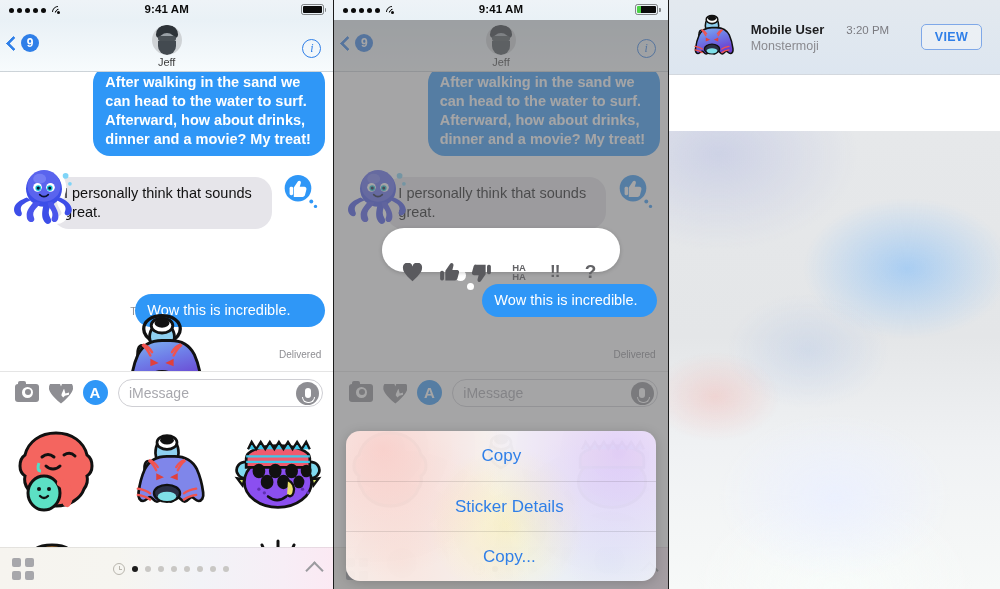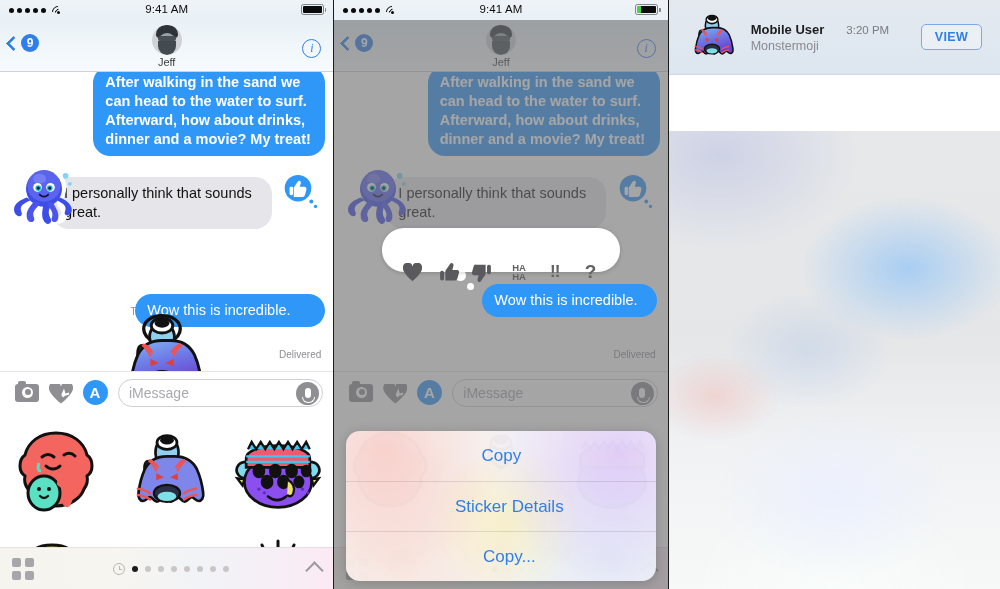--- a/index.html
+++ b/index.html
@@ -12,21 +12,21 @@
 
   
   .panel { position:relative; width:334px; height:589px; overflow:hidden; background:#fff; }
   .panel.p2 { width:334px; }
   .panel.p3 { width:332px; }
   .divider { width:1px; height:589px; background:#1b1b1b; flex:0 0 1px; }
 
   
   .statusbar {
     position:relative; height:20px; width:100%;
-    display:flex; align-items:center; font-size:11.5px; font-weight:normal; color:#0b0b0b;
+    display:flex; align-items:center; font-size:11.5px; font-weight:bold; color:#0b0b0b;
   }
   .sb-left { position:absolute; left:9px; top:0; height:20px; display:flex; align-items:center; gap:3px; }
   .sig-dot { width:5px; height:5px; border-radius:50%; background:#0b0b0b; display:inline-block; }
   .wifi { margin-left:3px; position:relative; width:12px; height:10px; display:inline-block; }
   .wifi i { position:absolute; border:1.6px solid #0b0b0b; border-bottom-color:transparent;
             border-left-color:transparent; border-right-color:transparent; border-radius:50%; }
   .wifi i:nth-child(1){ width:12px;height:12px; left:0; top:1px; transform:rotate(-45deg);}
   .wifi i:nth-child(2){ width:7px;height:7px; left:2.5px; top:3.5px; transform:rotate(-45deg);}
   .wifi i:nth-child(3){ width:3px;height:3px; left:4.5px; top:6px; background:#0b0b0b; border-radius:50%; border:0;}
   .sb-time { position:absolute; left:0; right:0; text-align:center; top:3px; font-size:11.5px; letter-spacing:.1px;}

